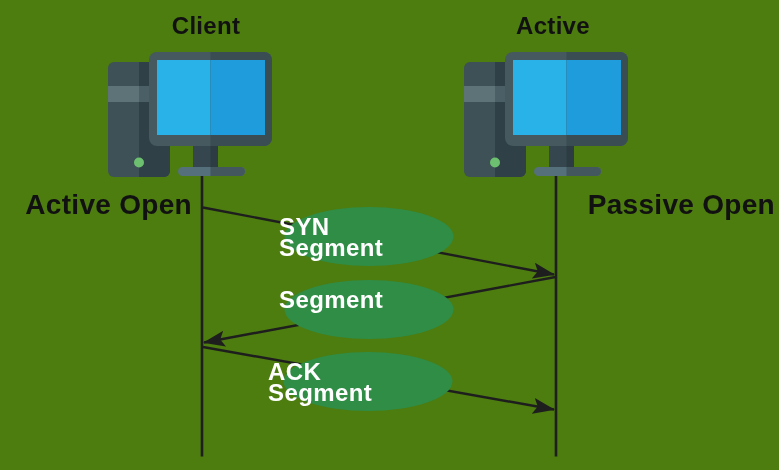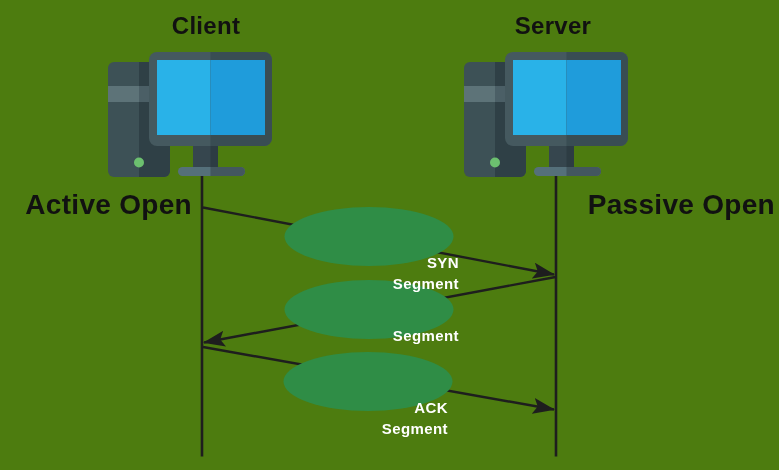--- a/index.html
+++ b/index.html
@@ -34,27 +34,26 @@
     line-height: 26px;
     text-align: center;
   }
   .open-label {
     font-size: 28px;
     line-height: 26px;
   }
   .msg {
     position: absolute;
     width: 180px;
-    text-align: right;
+    text-align: left;
     color: #ffffff;
     font-weight: 700;
-    font-size: 15px;
+    font-size: 24px;
     line-height: 21px;
     letter-spacing: 0.4px;
-    margin-top: 36px;
   }
   .msg span { display: block; }
 </style>
 </head>
 <body>
 
 <div class="canvas">
 
   <svg class="diagram-svg" viewBox="0 0 779 470" xmlns="http://www.w3.org/2000/svg" xmlns:xlink="http://www.w3.org/1999/xlink">
 
@@ -115,21 +114,21 @@
     </g>
 
     <g>
       <ellipse cx="369" cy="236.5" rx="84.5" ry="29.5" fill="#2f8d46"></ellipse>
       <ellipse cx="369" cy="309.5" rx="84.5" ry="29.5" fill="#2f8d46"></ellipse>
       <ellipse cx="368" cy="381.5" rx="84.5" ry="29.5" fill="#2f8d46"></ellipse>
     </g>
   </svg>
 
   <div class="lbl node-title" style="left:103px; top:13px; width:206px;">Client</div>
-  <div class="lbl node-title" style="left:450px; top:13px; width:206px;">Server</div>
+  <div class="lbl node-title" style="left:450px; top:13px; width:206px;">Active</div>
 
   <div class="lbl open-label" style="left:16px; top:192px; width:176px; text-align:right;">Active Open</div>
   <div class="lbl open-label" style="left:575px; top:192px; width:200px; text-align:right;">Passive Open</div>
 
   <div class="msg" style="left:279px; top:216px;">
     <span>SYN</span>
     <span>Segment</span>
   </div>
   <div class="msg" style="left:279px; top:289px;">
     <span>Segment</span>

